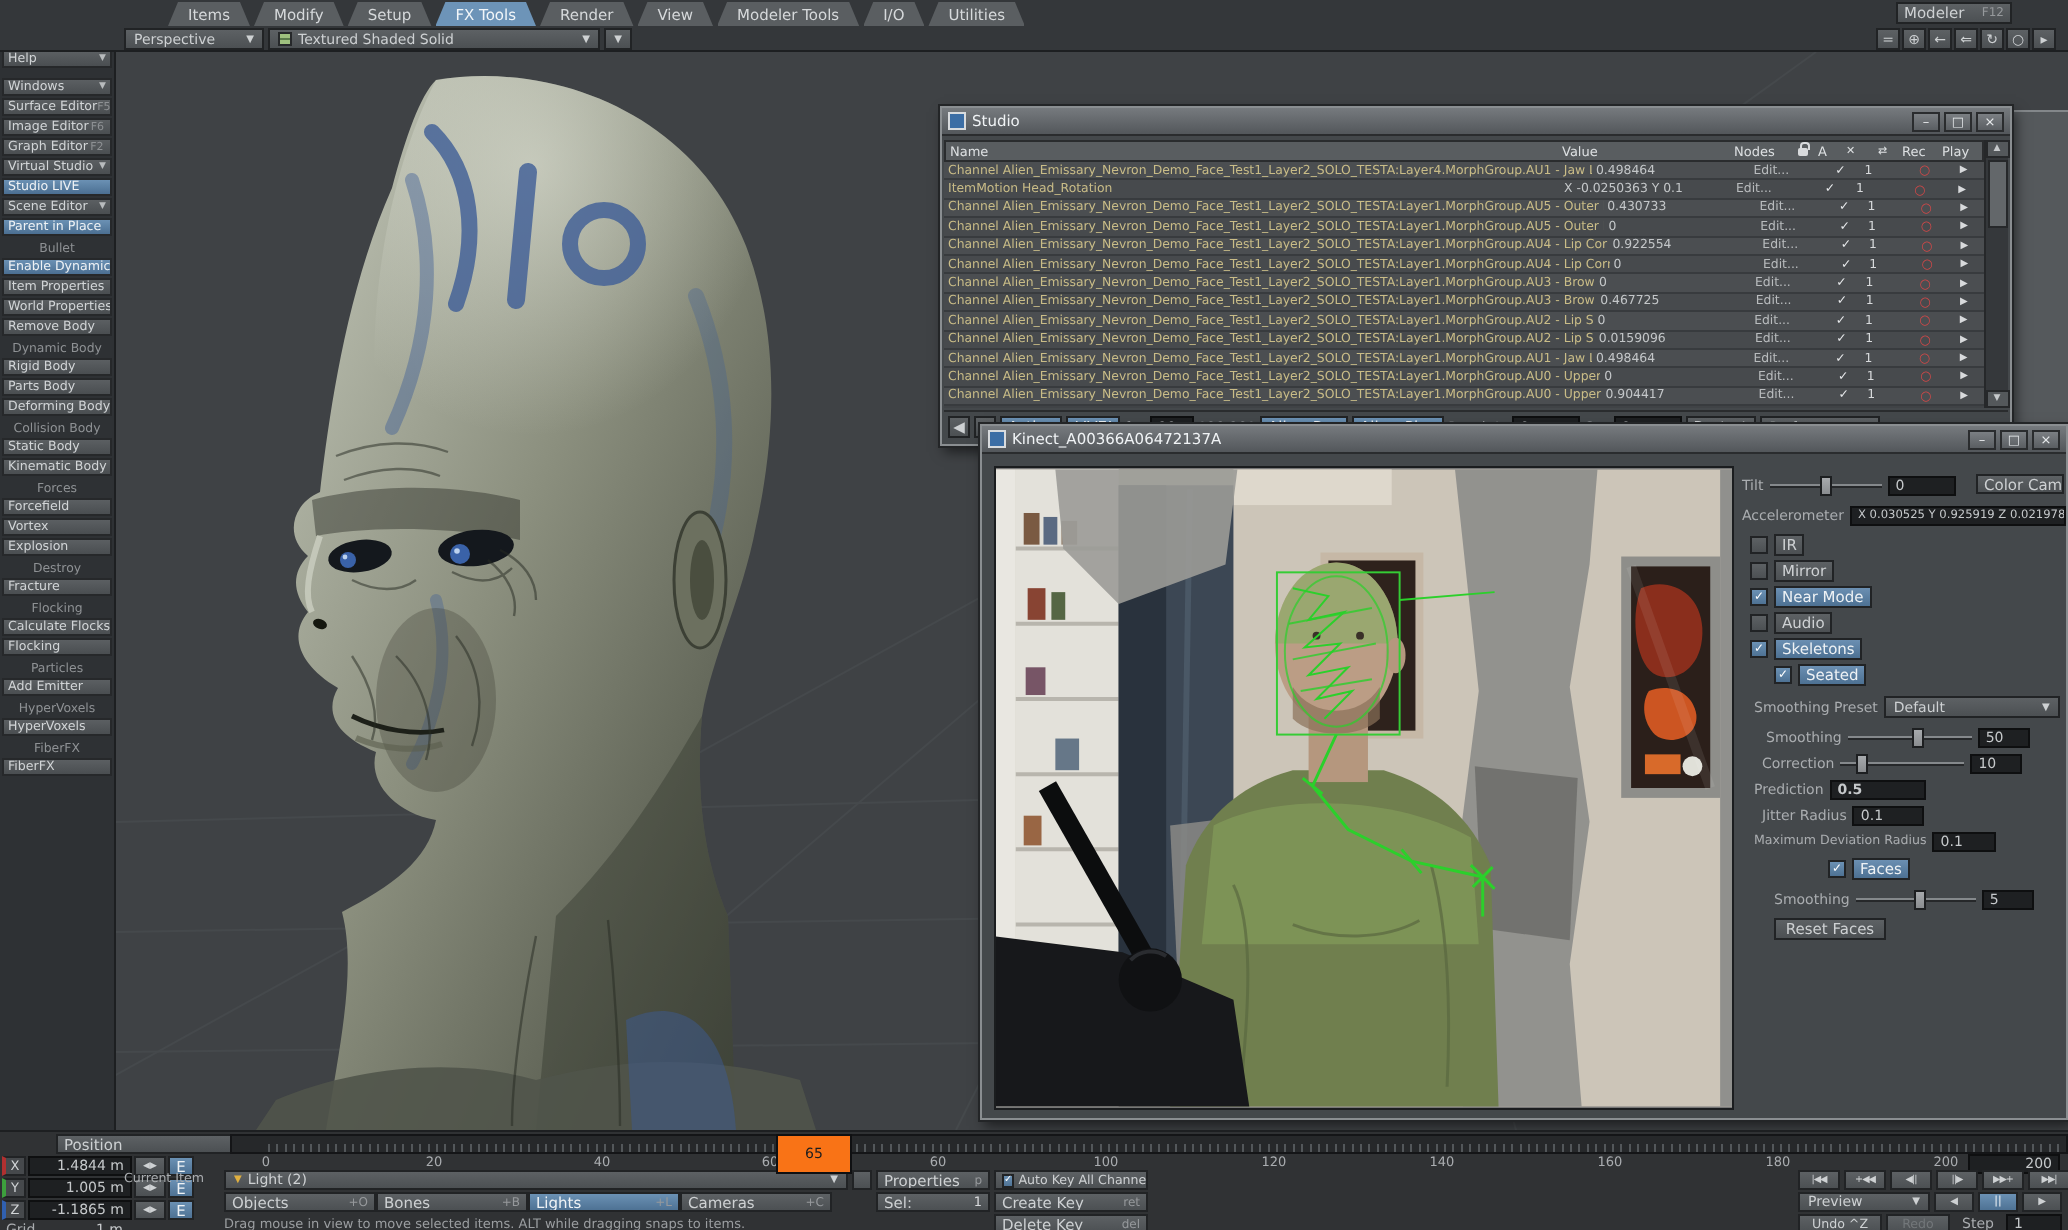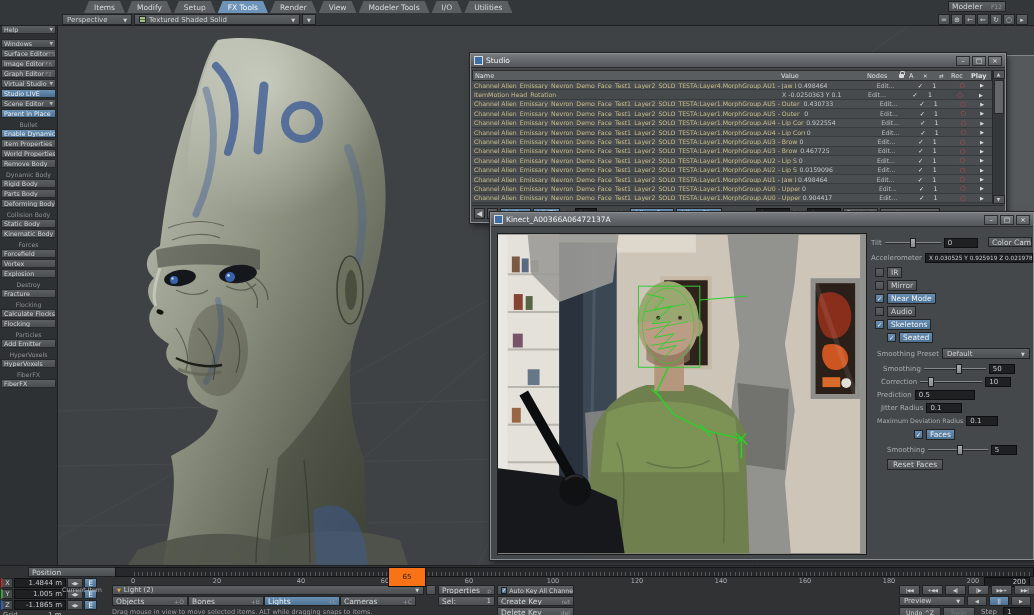--- a/index.html
+++ b/index.html
@@ -52,21 +52,21 @@
             color:#e8ebed; font-size:6.5px; display:flex; align-items:center; justify-content:center; }
   .winicon { width:9px; height:9px; background:#3c6ea5; border:1px solid #d8dbde; }
 
   
   #studio { left:470px; top:53px; width:536px; height:170px; z-index:6; }
   #s-head { position:absolute; left:1px; top:16px; right:13px; height:11px; background-image:linear-gradient(#646page8,#53575a);
             background-color:#595d60; border:1px solid #2a2c2e; display:flex; align-items:center; font-size:6.5px; color:#dde0e2; }
   .sc { padding:0 2px; overflow:hidden; white-space:nowrap; }
   .c-name { flex:1 1 auto; min-width:0; }
   .c-val { width:86px; } .c-nodes { width:32px; } .c-lock{ width:10px; } .c-a{ width:14px; }
-  .c-mult{ width:16px; } .c-off{ width:12px; } .c-rec{ width:20px; } .c-play{ width:22px;font-weight:bold; }
+  .c-mult{ width:16px; } .c-off{ width:12px; } .c-rec{ width:20px; } .c-play{ width:22px; }
   #s-rows { position:absolute; left:1px; top:27px; right:13px; bottom:18px; background:#404346; overflow:hidden; }
   .srow { display:flex; align-items:center; height:9.4px; font-size:6.2px; border-bottom:1px solid #383b3e; background:#474a4d; }
   .srow:nth-child(odd) { background:#4b4e51; }
   .srow .c-name { color:#c9bc87; } .srow .c-val { color:#c3c6c8; } .srow .c-nodes { color:#b9bcbe; }
   .srow .c-a { color:#e8eaec; text-align:center; } .srow .c-mult { color:#d8dadc; text-align:center; }
   .srow .c-rec { color:#d04848; text-align:center; font-size:6.5px; }
   .srow .c-play { color:#d8dadc; text-align:center; font-size:5px; }
   #s-scroll { position:absolute; right:1px; top:16px; width:12px; bottom:18px; background:#35383b; border-left:1px solid #26282a;
               display:flex; flex-direction:column; align-items:center; }
   .scrbtn { width:12px; height:9px; background:#54585b; border:1px solid #26282a; font-size:4.5px; color:#c6c9cb;
@@ -894,21 +894,21 @@
       </div>
       <div class="krow" style="left:390px;top:163px;">
         <span class="lbl">Correction</span>
         <span class="slider" style="width:62px;">
             <span class="thumb" style="left:12%;"></span>
           </span>
         <span class="field" style="width:26px;height:10px;">10</span>
       </div>
       <div class="krow" style="left:386px;top:176px;">
         <span class="lbl">Prediction</span>
-        <span class="field" style="width:60px;height:10px;">0.5</span>
+        <span class="field" style="width:48px;height:10px;font-weight:bold;">0.5</span>
       </div>
       <div class="krow" style="left:390px;top:189px;">
         <span class="lbl">Jitter Radius</span>
         <span class="field" style="width:36px;height:10px;">0.1</span>
       </div>
       <div class="krow" style="left:386px;top:202px;">
         <span class="lbl" style="font-size:6.3px;">Maximum Deviation Radius</span>
         <span class="field" style="width:32px;height:10px;">0.1</span>
       </div>
       <div class="krow" style="left:384px;top:216px;margin-left:39px;">

